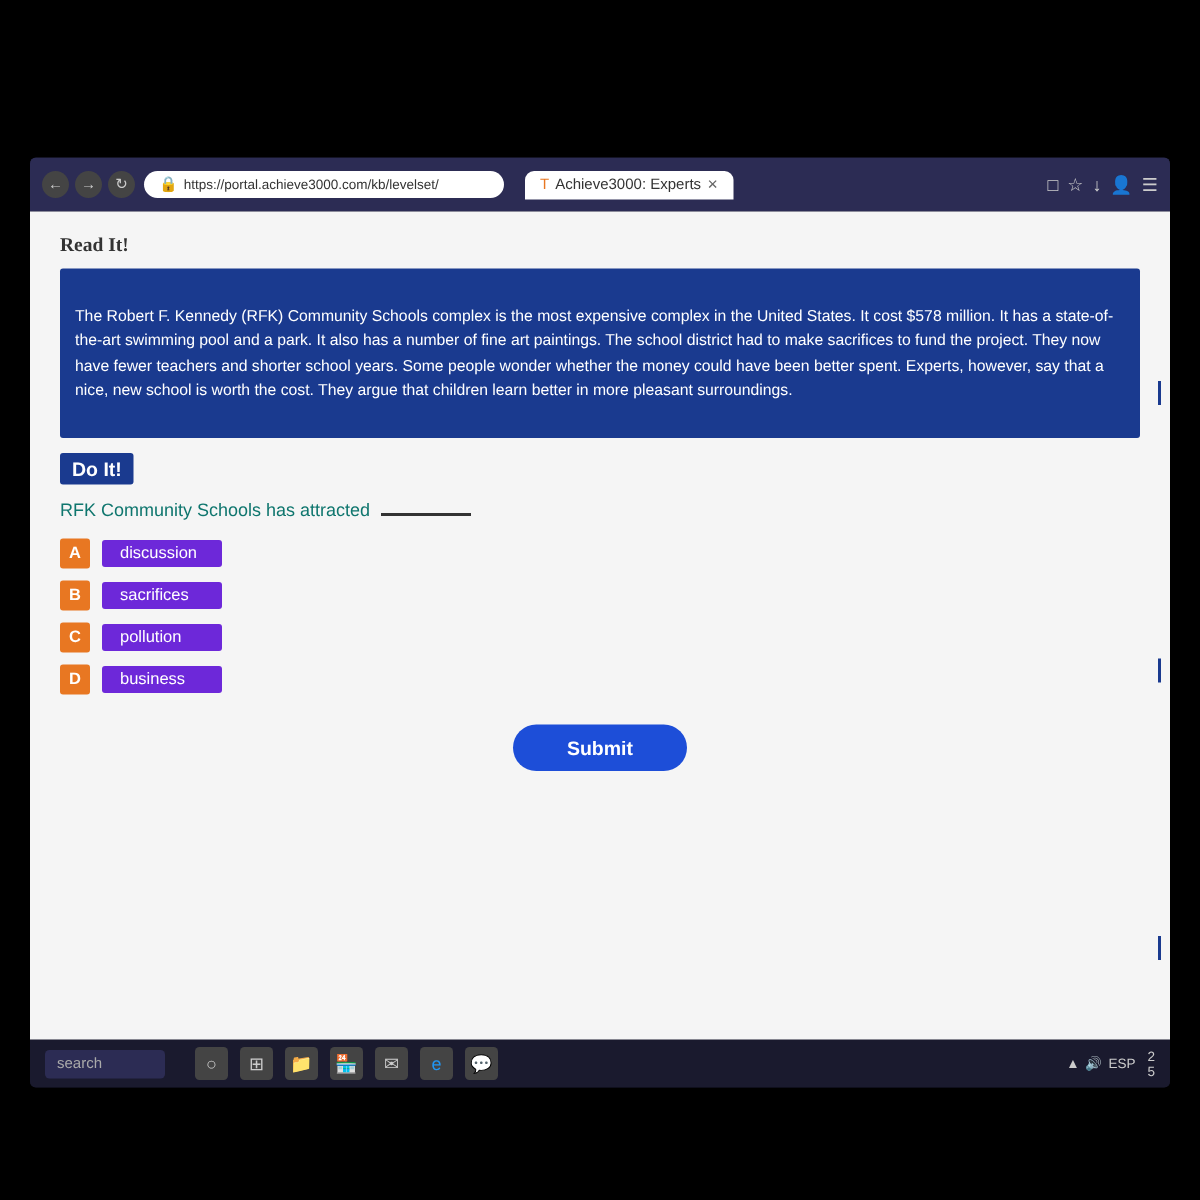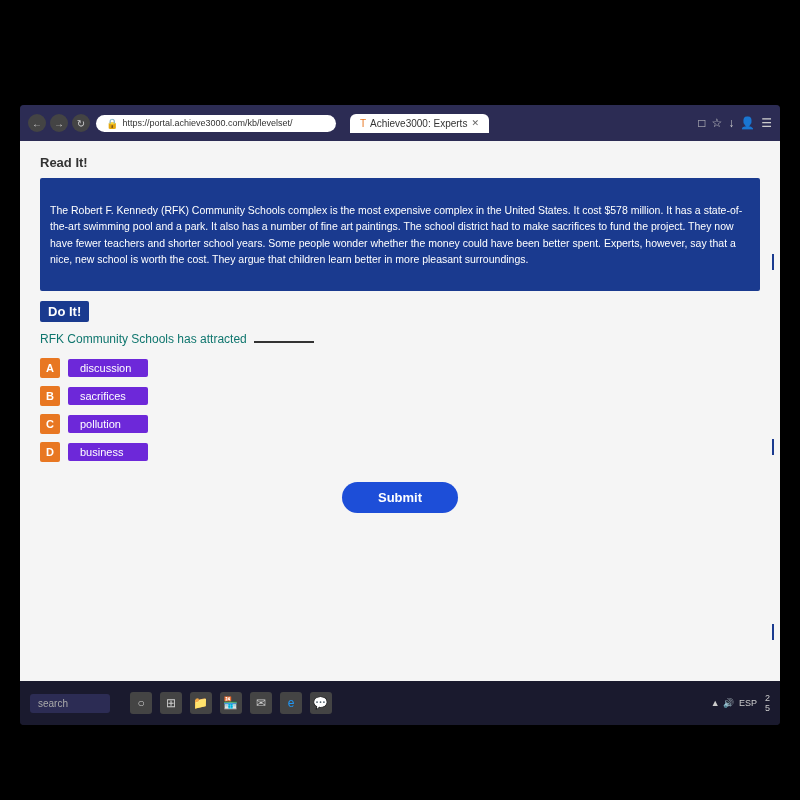--- a/index.html
+++ b/index.html
@@ -114,20 +114,21 @@
       height: calc(100% - 64px);
       padding: 14px 20px;
       overflow-y: auto;
     }
 
     .read-it-label {
       font-size: 13px;
       font-weight: bold;
       color: #333;
       margin-bottom: 8px;
+      font-family: Liberation Serif, serif;
     }
 
     .passage-block {
       background: #1a3a8f;
       color: #fff;
       padding: 24px 10px;
       font-size: 10.5px;
       line-height: 1.55;
       border-radius: 2px;
       margin-bottom: 10px;
@@ -228,21 +229,21 @@
       height: 16px;
       background: #1a3a8f;
     }
 
     
     .taskbar {
       position: absolute;
       bottom: 0;
       left: 0;
       right: 0;
-      height: 44px;
+      height: 32px;
       background: #1a1a2e;
       display: flex;
       align-items: center;
       padding: 0 10px;
       gap: 10px;
       z-index: 10;
     }
 
     .taskbar-search {
       background: #2c2c54;

